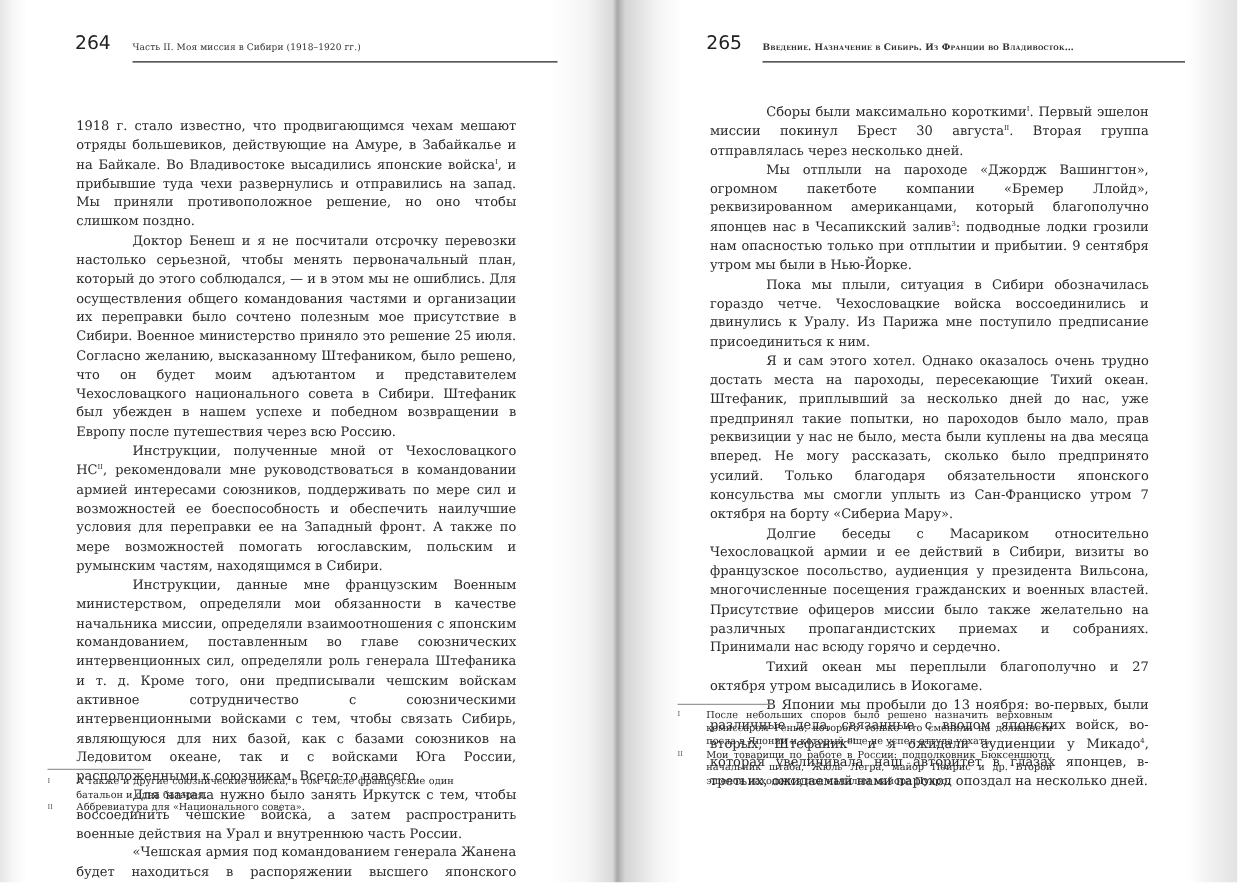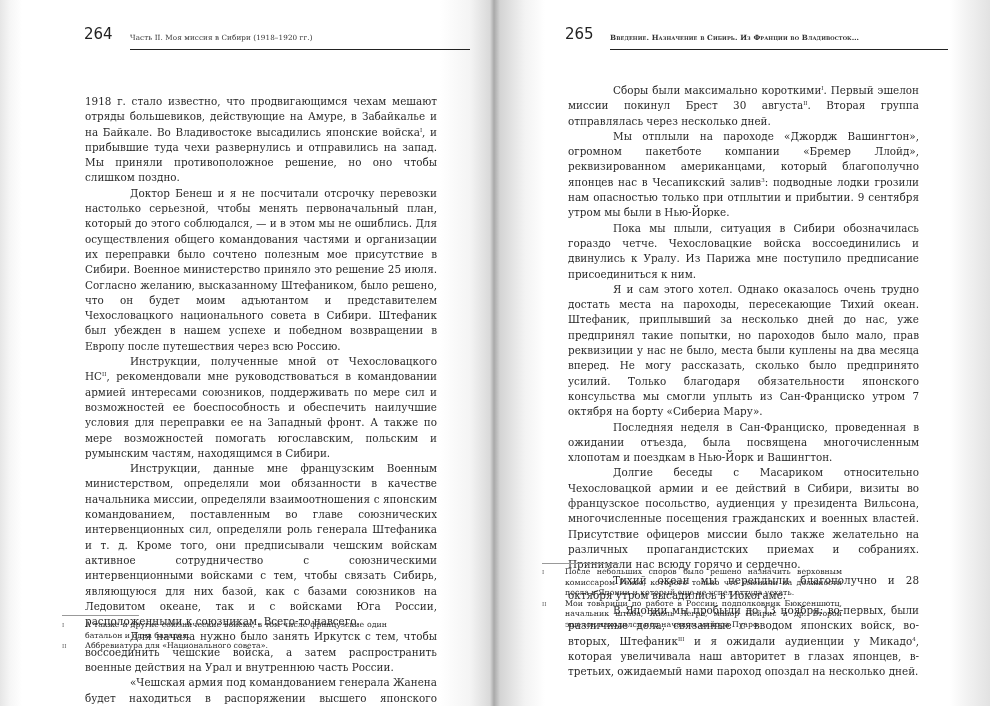--- a/index.html
+++ b/index.html
@@ -2,21 +2,21 @@
 <html><head>
 <meta charset="utf-8">
 <style>
   html, body { margin:0; padding:0; }
   body { width:990px; height:706px; overflow:hidden; background:#fff; position:relative;
          font-family:"DejaVu Serif", "Liberation Serif", serif; color:#2a2a2a; }
   .spread { position:absolute; left:0; top:0; width:990px; height:706px;
     background:
       linear-gradient(to right, #e6e6e6 0px, #f6f6f6 10px, #fff 22px, #fff 440px, #f4f4f4 470px, #d9d9d9 490px, #a9a9a9 494px, #d4d4d4 500px, #f3f3f3 525px, #fff 545px, #fff 950px, #f3f3f3 966px, #e2e2e2 990px); }
   .page { position:absolute; top:0; height:706px; }
-  .page.left { left:0; width:513px;margin-left:24px; }
+  .page.left { left:0; width:513px; }
   .page.right { left:495px; width:495px; }
   .pnum { position:absolute; top:25px; font-size:15px; color:#222; font-family:"DejaVu Sans", sans-serif; }
   .left .pnum { left:60px; }
   .right .pnum { left:70px; }
   .rhead { position:absolute; top:33px; font-size:7.2px; color:#333; letter-spacing:0.1px; white-space:nowrap; }
   .left .rhead { left:106px; }
   .right .rhead { left:115px; font-variant:small-caps; font-weight:bold; }
   .rule { position:absolute; top:49px; height:1.3px; background:#222; }
   .left .rule { left:106px; width:340px; }
   .right .rule { left:115px; width:338px; }
@@ -67,23 +67,22 @@
   </div>
   <div class="page right">
     <div class="pnum">265</div>
     <div class="rhead">Введение. Назначение в Сибирь. Из Франции во Владивосток…</div>
     <div class="rule"></div>
     <div class="body">
         <p class="ind"><span>Сборы были максимально короткими</span><sup>I</sup><span>. Первый эшелон миссии покинул Брест 30 августа</span><sup>II</sup><span>. Вторая группа отправлялась через несколько дней.</span></p>
         <p class="ind"><span>Мы отплыли на пароходе «Джордж Вашингтон», огромном пакетботе компании «Бремер Ллойд», реквизированном американцами, который благополучно японцев нас в Чесапикский залив</span><sup>3</sup><span>: подводные лодки грозили нам опасностью только при отплытии и прибытии. 9 сентября утром мы были в Нью-Йорке.</span></p>
         <p class="ind"><span>Пока мы плыли, ситуация в Сибири обозначилась гораздо четче. Чехословацкие войска воссоединились и двинулись к Уралу. Из Парижа мне поступило предписание присоединиться к ним.</span></p>
         <p class="ind"><span>Я и сам этого хотел. Однако оказалось очень трудно достать места на пароходы, пересекающие Тихий океан. Штефаник, приплывший за несколько дней до нас, уже предпринял такие попытки, но пароходов было мало, прав реквизиции у нас не было, места были куплены на два месяца вперед. Не могу рассказать, сколько было предпринято усилий. Только благодаря обязательности японского консульства мы смогли уплыть из Сан-Франциско утром 7 октября на борту «Сибериа Мару».</span></p>
-        <p class="ind"><span>Последняя неделя в Сан-Франциско, проведенная в ожидании отъезда, была посвящена многочисленным хлопотам и поездкам в Нью-Йорк и Вашингтон.</span></p>
         <p class="ind"><span>Долгие беседы с Масариком относительно Чехословацкой армии и ее действий в Сибири, визиты во французское посольство, аудиенция у президента Вильсона, многочисленные посещения гражданских и военных властей. Присутствие офицеров миссии было также желательно на различных пропагандистских приемах и собраниях. Принимали нас всюду горячо и сердечно.</span></p>
-        <p class="ind"><span>Тихий океан мы переплыли благополучно и 28 октября утром высадились в Иокогаме.</span></p>
+        <p class="ind"><span>Тихий океан мы переплыли благополучно и 27 октября утром высадились в Иокогаме.</span></p>
         <p class="ind"><span>В Японии мы пробыли до 13 ноября: во-первых, были различные дела, связанные с вводом японских войск, во-вторых, Штефаник</span><sup>III</sup><span> и я ожидали аудиенции у Микадо</span><sup>4</sup><span>, которая увеличивала наш авторитет в глазах японцев, в-третьих, ожидаемый нами пароход опоздал на несколько дней.</span></p>
       </div>
     <div class="fnrule"></div>
     <div class="fns">
         <div class="fn">
           <span class="mk">I</span>
           <span class="tx">После небольших споров было решено назначить верховным комиссаром Реньо, которого только что сменили на должности посла в Японии и который еще не успел оттуда уехать.</span>
         </div>
         <div class="fn">
           <span class="mk">II</span>

